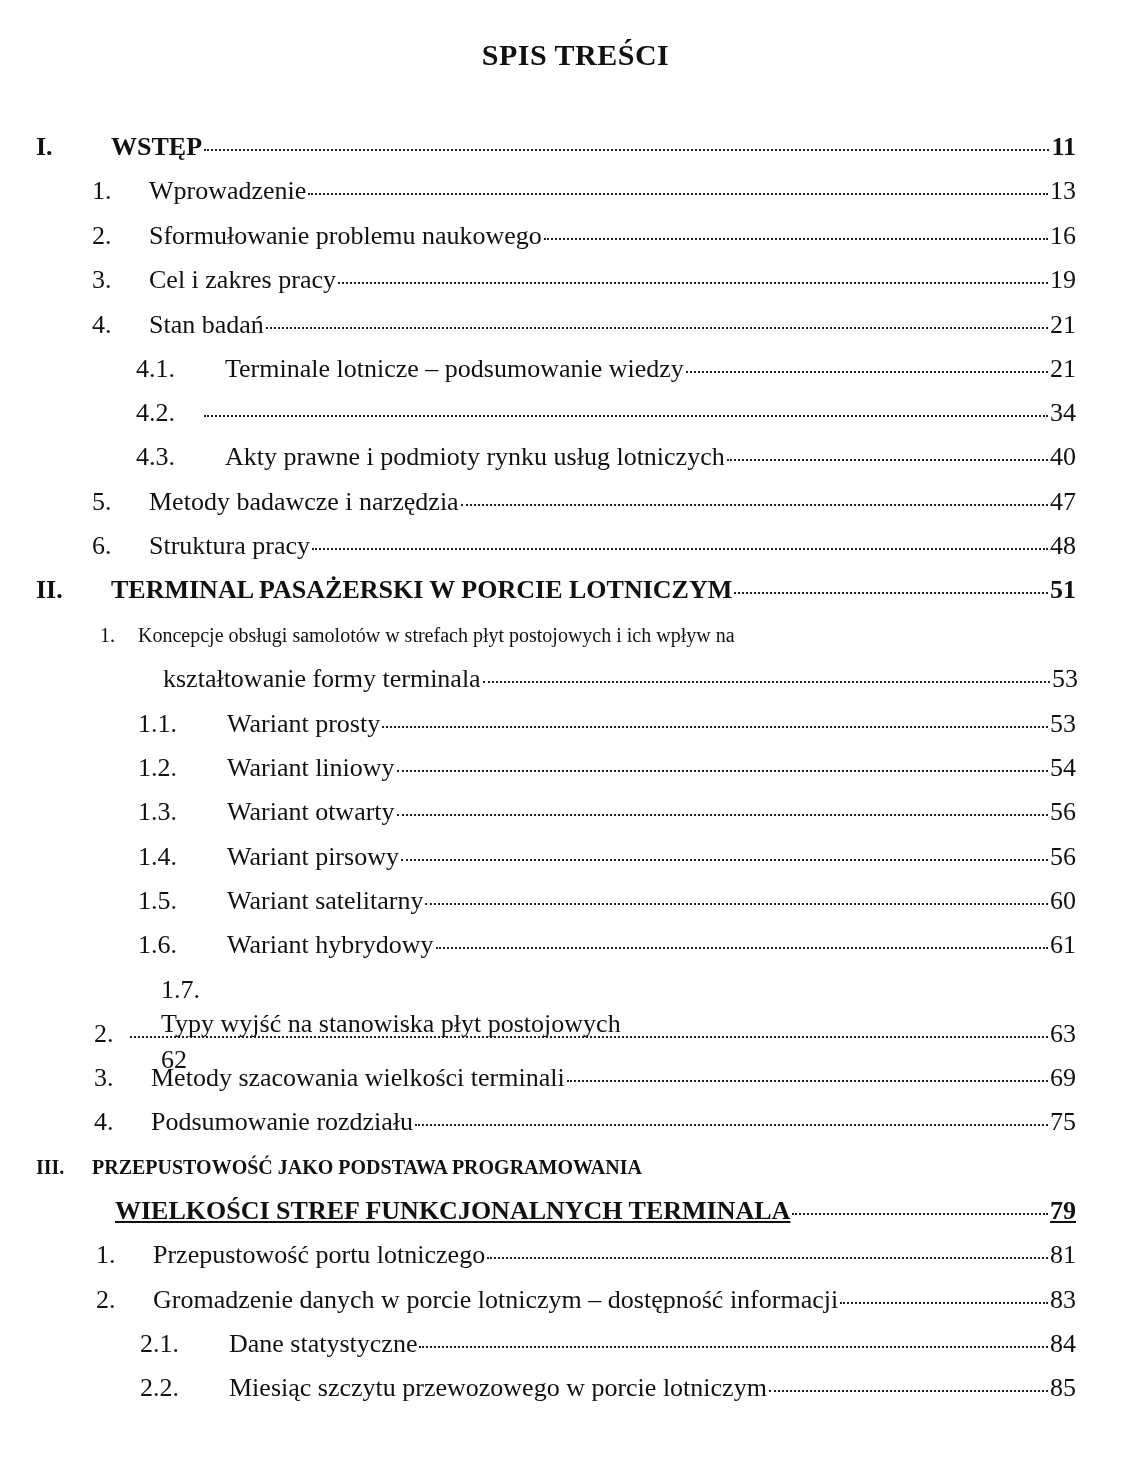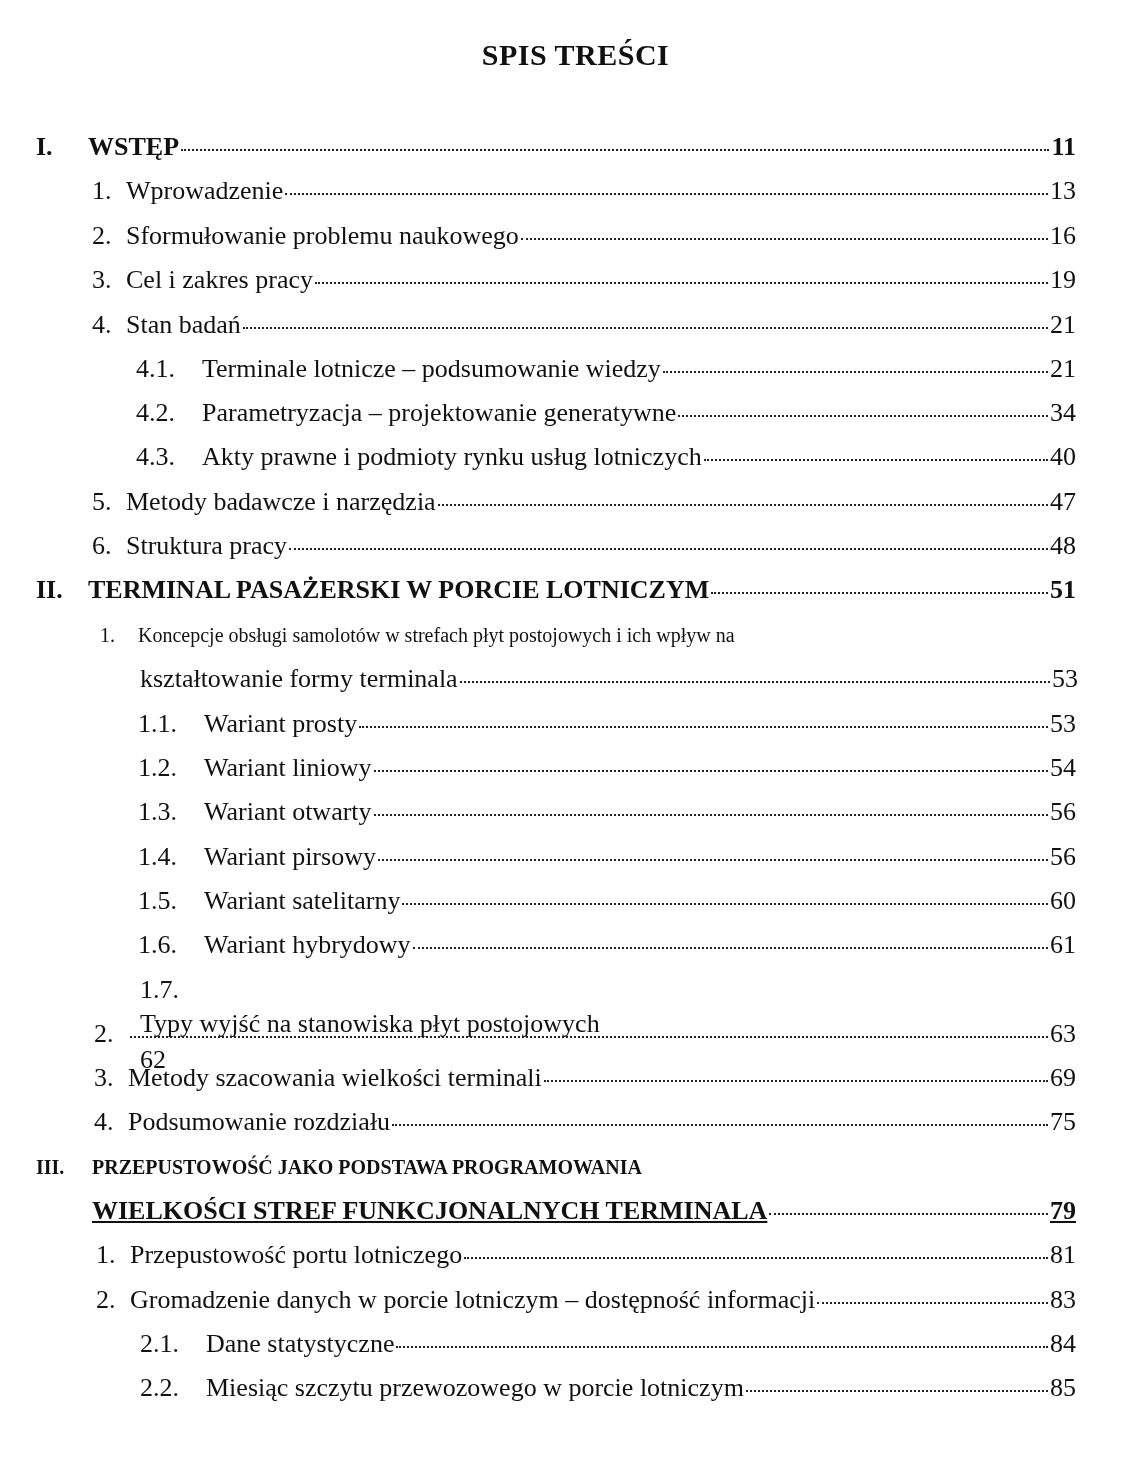--- a/index.html
+++ b/index.html
@@ -11,21 +11,21 @@
   .title {
     position: absolute; top: 38px; left: 0; width: 1151px; text-align: center;
     font-weight: bold; font-size: 30px; letter-spacing: 0.5px;
   }
   .toc { position: absolute; top: 0; left: 0; width: 1121px; }
   .row {
     position: absolute; display: flex; align-items: baseline;
     font-size: 26px; line-height: 34px; white-space: nowrap;
   }
   .row .num { display: inline-block; flex: 0 0 auto; }
-  .row .txt { flex: 0 0 auto; }
+  .row .txt { flex: 0 0 auto; margin-left: 23px; }
   .row .dots {
     flex: 1 1 auto; overflow: hidden; margin: 0 2px;
     border-bottom: 2px dotted #222; height: 0; position: relative; top: -4px;
     align-self: baseline;
   }
   .row .page { flex: 0 0 auto; text-align: right; }
   .chap { font-weight: bold; }
   .chap .num { width: 52px; }
   .sec .num { width: 34px; }
   .sub .num { width: 66px; }
@@ -76,21 +76,20 @@
 
   <div class="row sub" style="top:352px;left:136px;width:940px;">
     <span class="num">4.1.</span>
     <span class="txt">Terminale lotnicze – podsumowanie wiedzy</span>
     <span class="dots"></span>
     <span class="page">21</span>
   </div>
 
   <div class="row sub" style="top:396px;left:136px;width:940px;">
     <span class="num">4.2.</span>
-    <span class="txt">Parametryzacja – projektowanie generatywne</span>
     <span class="dots"></span>
     <span class="page">34</span>
   </div>
 
   <div class="row sub" style="top:440px;left:136px;width:940px;">
     <span class="num">4.3.</span>
     <span class="txt">Akty prawne i podmioty rynku usług lotniczych</span>
     <span class="dots"></span>
     <span class="page">40</span>
   </div>

